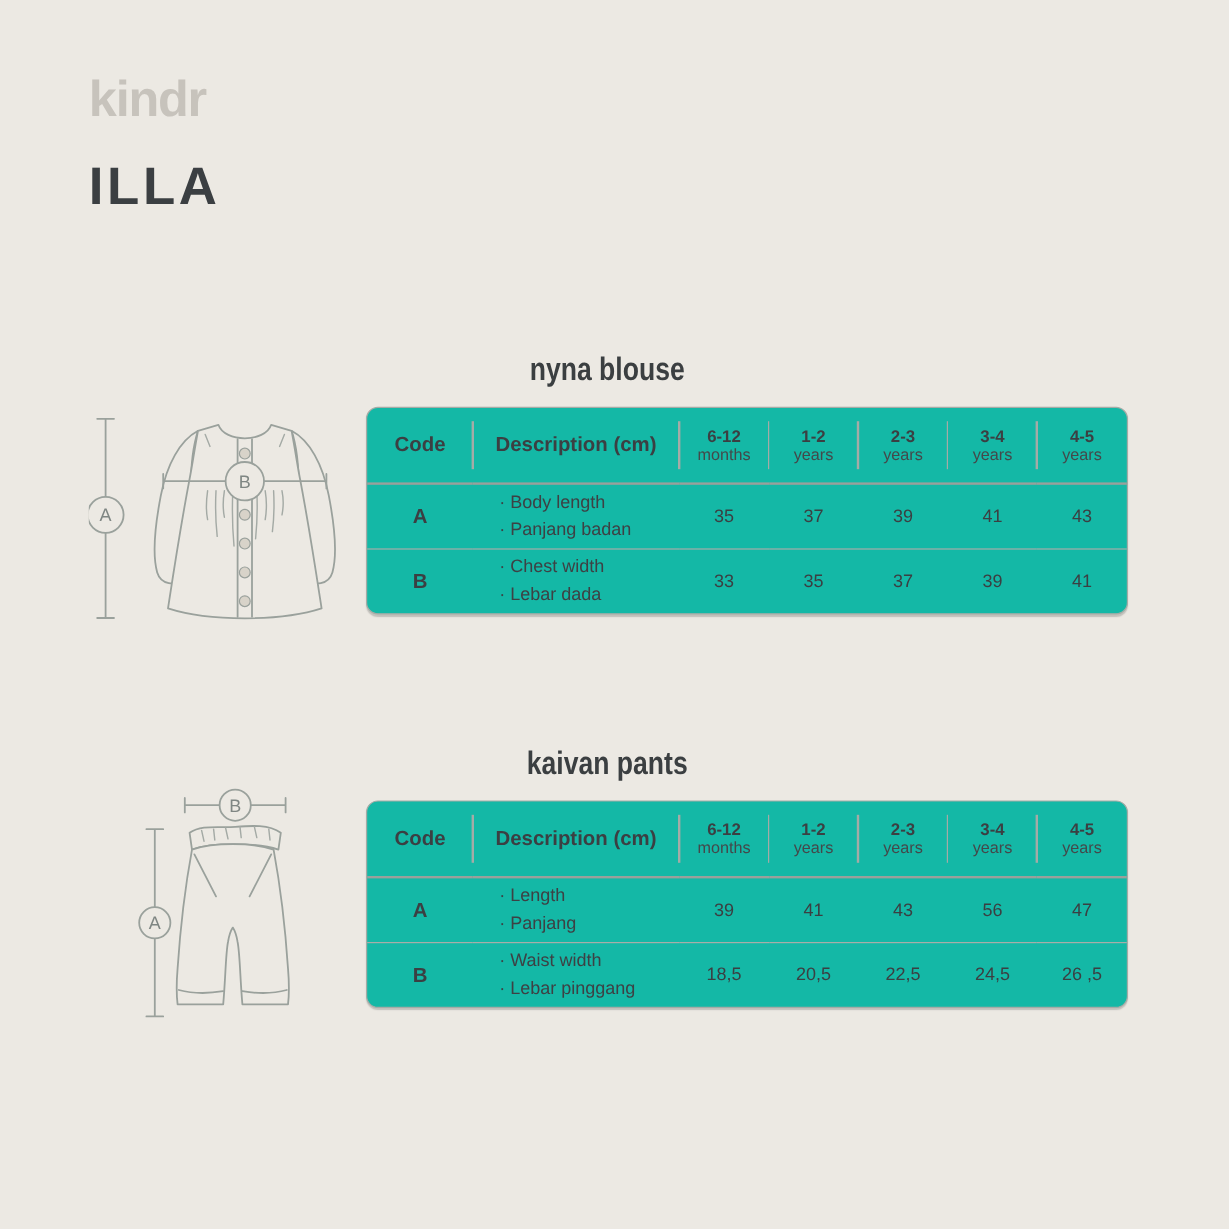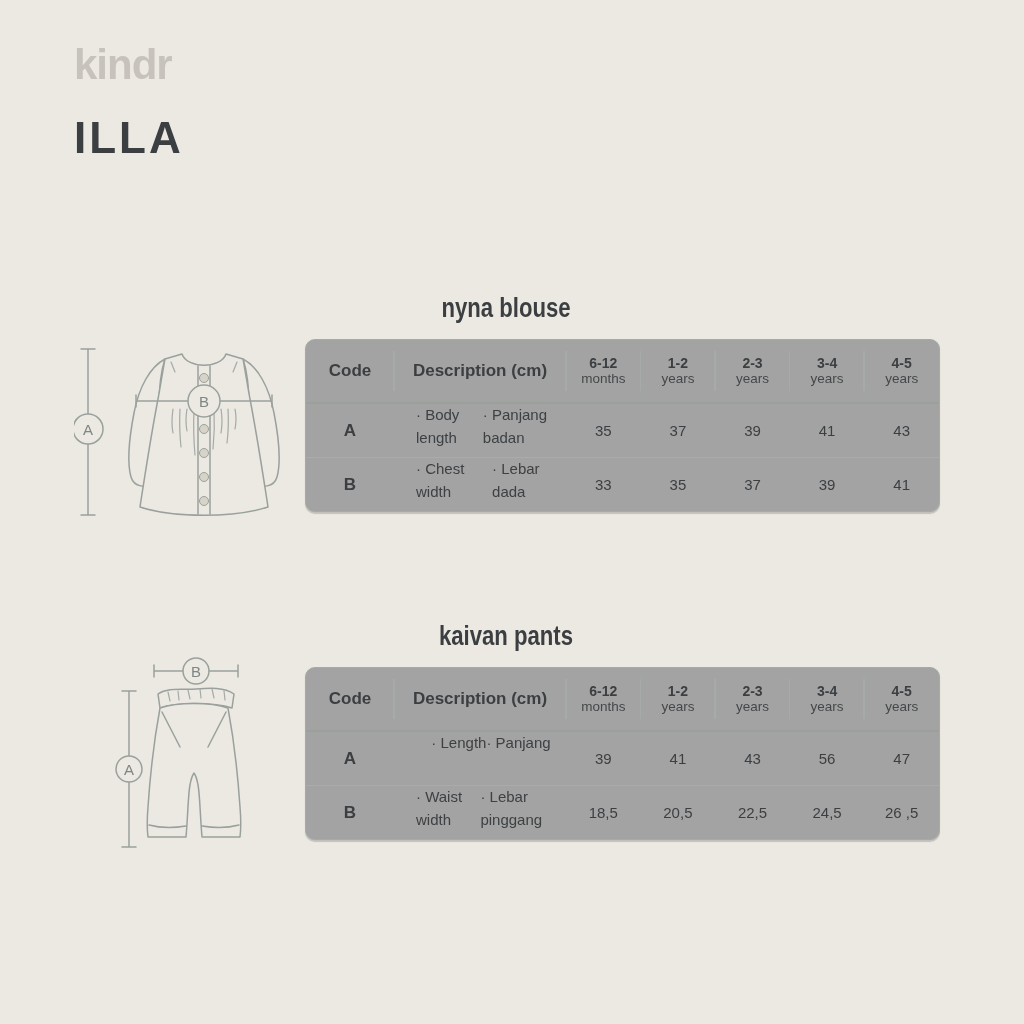--- a/index.html
+++ b/index.html
@@ -7,21 +7,21 @@
     width:1024px; height:1024px;
     background:#ece9e3;
     font-family:"Liberation Sans", sans-serif;
     color:#3d4144;
     position:relative;
     overflow:hidden;
   }
   .page { position:absolute; inset:0; }
 
   
-  .brand-block { position:absolute; left:74px; top:44px; }
+  .brand-block { position:absolute; left:74px; top:62px; }
   .logo {
     font-size:42px; font-weight:bold; letter-spacing:-1px;
     color:#c7c3bc; line-height:1;
   }
   .product-line1 {
     margin-top:30px;
     font-size:44px; font-weight:bold; letter-spacing:3px;
     color:#3b3f42; line-height:1.0;
   }
   .product-line2 {
@@ -46,21 +46,21 @@
   .illu-blouse { margin:2px 0 0 2px; }
   .illu-pants  { margin:-12px 0 0 40px; }
 
   
   .size-table {
     flex:1;
     display:grid;
     grid-template-columns:88px 172px 1fr 1fr 1fr 1fr 1fr;
     border:1.5px solid #a5aba6;
     border-radius:10px;
-    background:#a3a3a3;
+    background:#14b8a6;
     box-shadow:0 1.5px 1px rgba(95,100,95,.30);
   }
   .trow { display:contents; }
   .cell {
     display:flex; align-items:center; justify-content:center;
     min-height:53px;
   }
   .header-cell { position:relative; height:62px; flex-direction:column; }
   .header-cell.sep::after {
     content:""; position:absolute; right:-0.5px; top:11px; bottom:11px;
@@ -68,21 +68,21 @@
   }
   .h-label { font-size:17px; font-weight:bold; color:#3b3f42; }
   .h-range { font-size:14px; font-weight:bold; color:#3b3f42; line-height:1.15; }
   .h-unit  { font-size:13.5px; font-weight:normal; color:#44484a; line-height:1.2; }
 
   .row-a > .cell { border-top:2px solid #9aa09b; }
   .row-b > .cell { border-top:1.5px solid #a8ada8; }
 
   .c-code { font-size:17px; font-weight:bold; color:#3b3f42; }
   .c-desc {
-    align-items:flex-start; justify-content:center;
+    align-items:flex-start; flex-direction:column; justify-content:center;
     padding-left:22px; box-sizing:border-box;
   }
   .desc-line { font-size:15px; color:#3d4144; line-height:1.5; }
   .desc-line::before { content:"\00B7  "; }
   .c-val { font-size:15px; color:#3b3f42;text-align:center; }
 
   
   svg .ln   { fill:none; stroke:#9aa19c; stroke-width:1.5; stroke-linecap:round; stroke-linejoin:round; }
   svg .shape{ fill:#ece9e3; stroke:#9aa19c; stroke-width:1.5; stroke-linejoin:round; }
   svg .thin { fill:none; stroke:#a4aaa5; stroke-width:1.2; stroke-linecap:round; }

